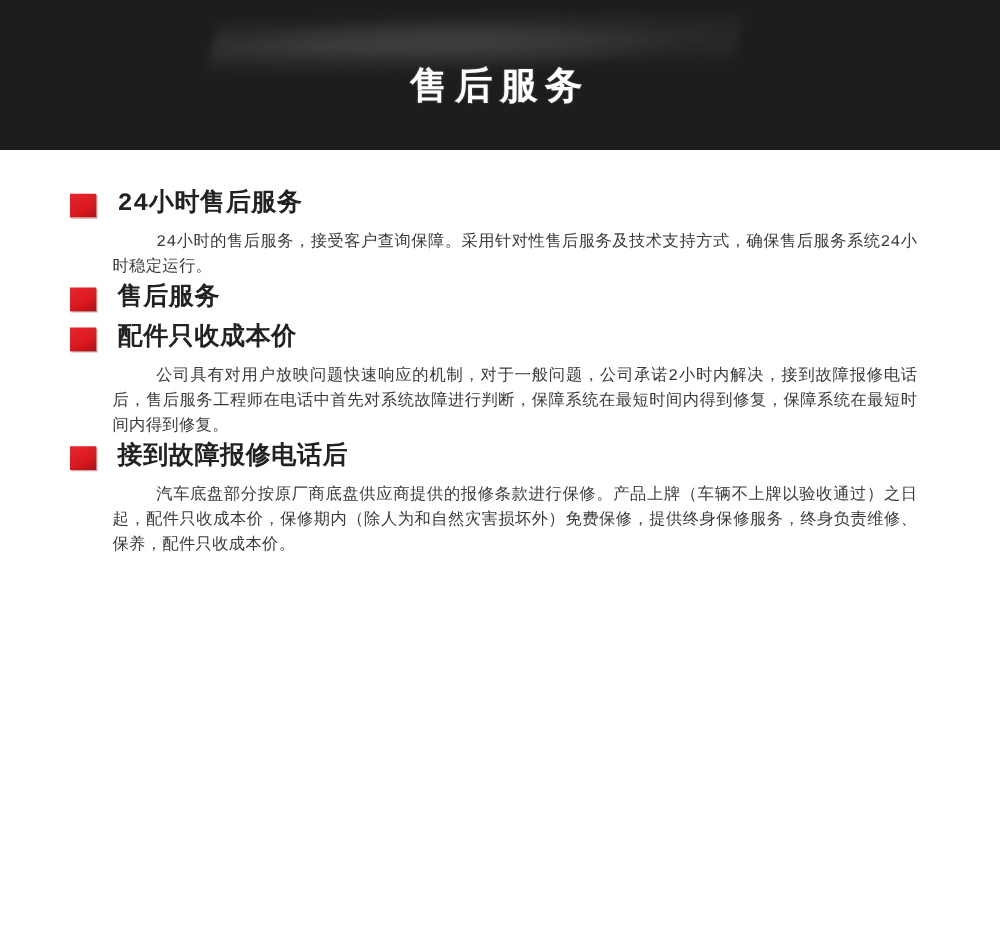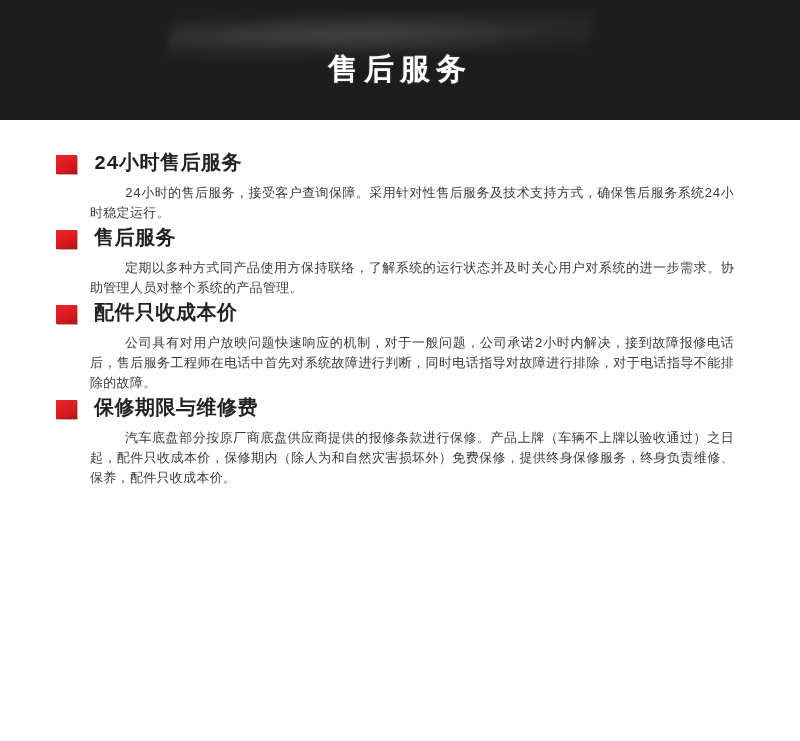--- a/index.html
+++ b/index.html
@@ -107,34 +107,33 @@
         <h2 class="sec-title">24小时售后服务</h2>
       </div>
       <p>24小时的售后服务，接受客户查询保障。采用针对性售后服务及技术支持方式，确保售后服务系统24小时稳定运行。</p>
     </section>
 
     <section class="sec">
       <div class="sec-head">
         <span class="bullet"></span>
         <h2 class="sec-title">售后服务</h2>
       </div>
-      <p>定期以多种方式同产品使用方保持联络，了解系统的运行状态并及时关心用户对系统的进一步需求。协助管理人员对整个系统的产品管理。</p>
     </section>
 
     <section class="sec">
       <div class="sec-head">
         <span class="bullet"></span>
         <h2 class="sec-title">配件只收成本价</h2>
       </div>
-      <p>公司具有对用户放映问题快速响应的机制，对于一般问题，公司承诺2小时内解决，接到故障报修电话后，售后服务工程师在电话中首先对系统故障进行判断，同时电话指导对故障进行排除，对于电话指导不能排除的故障。</p>
+      <p>公司具有对用户放映问题快速响应的机制，对于一般问题，公司承诺2小时内解决，接到故障报修电话后，售后服务工程师在电话中首先对系统故障进行判断，保障系统在最短时间内得到修复，保障系统在最短时间内得到修复。</p>
     </section>
 
     <section class="sec">
       <div class="sec-head">
         <span class="bullet"></span>
-        <h2 class="sec-title">保修期限与维修费</h2>
+        <h2 class="sec-title">接到故障报修电话后</h2>
       </div>
       <p>汽车底盘部分按原厂商底盘供应商提供的报修条款进行保修。产品上牌（车辆不上牌以验收通过）之日起，配件只收成本价，保修期内（除人为和自然灾害损坏外）免费保修，提供终身保修服务，终身负责维修、保养，配件只收成本价。</p>
     </section>
 
   </main>
 
 </div>
 
 </body></html>

